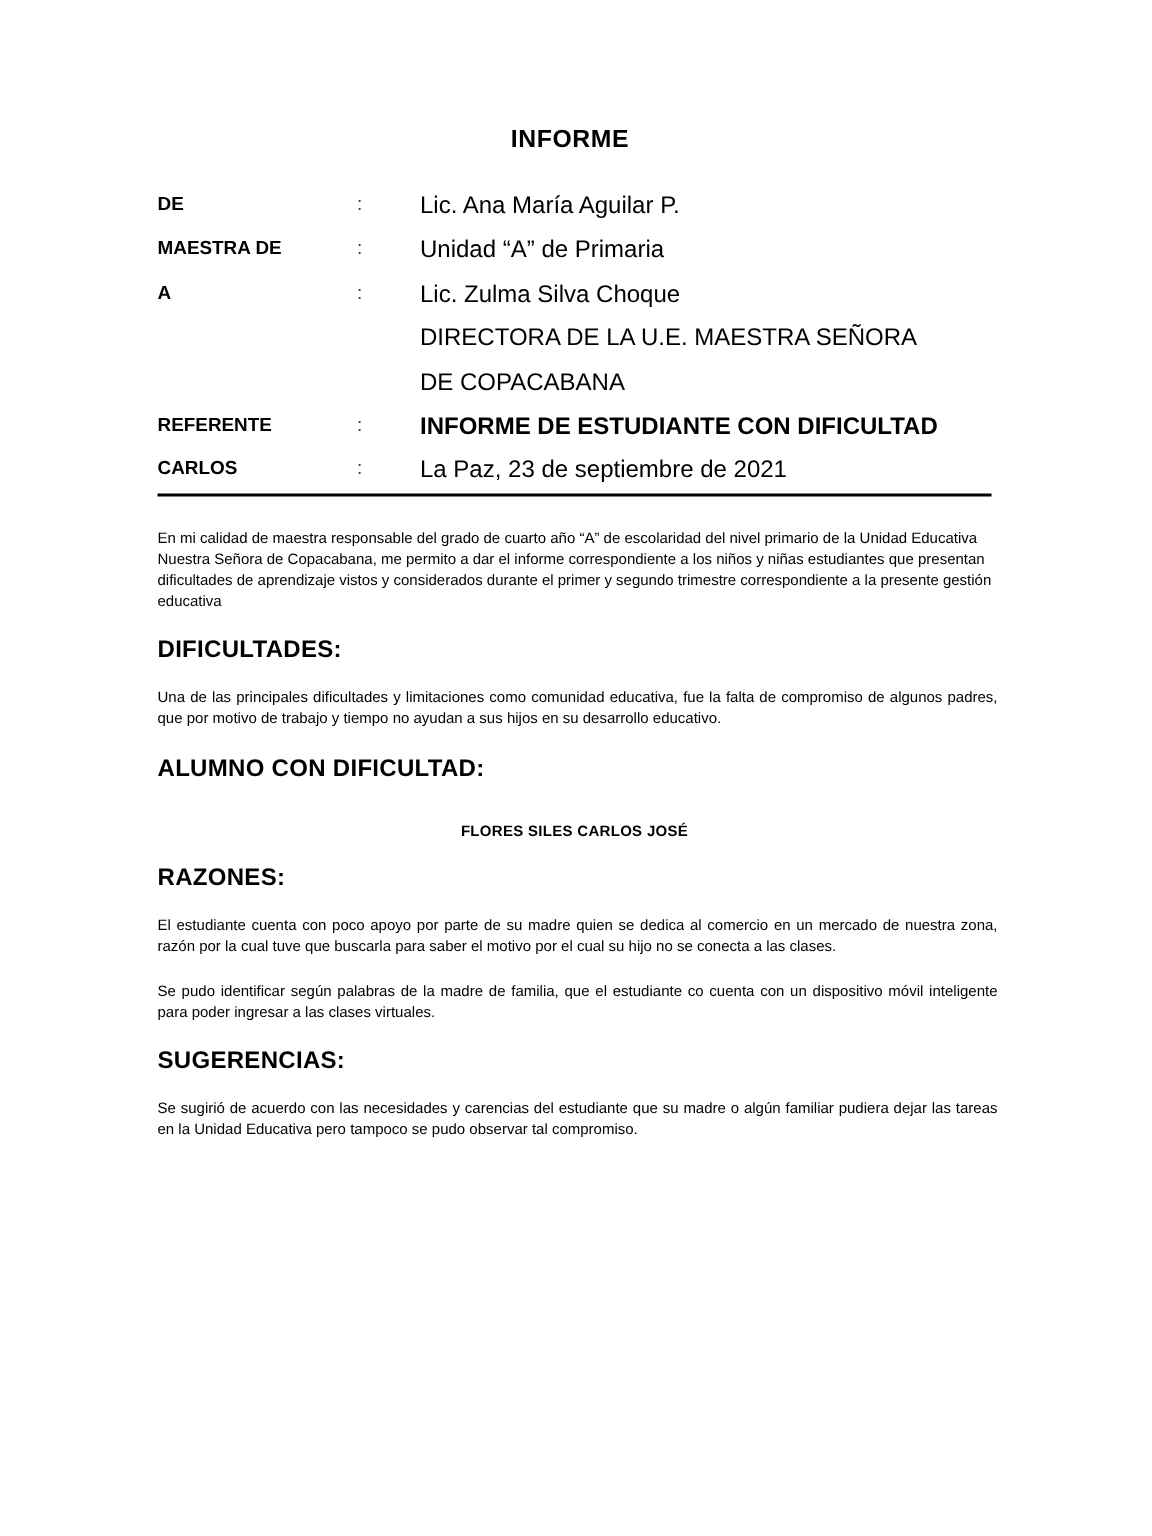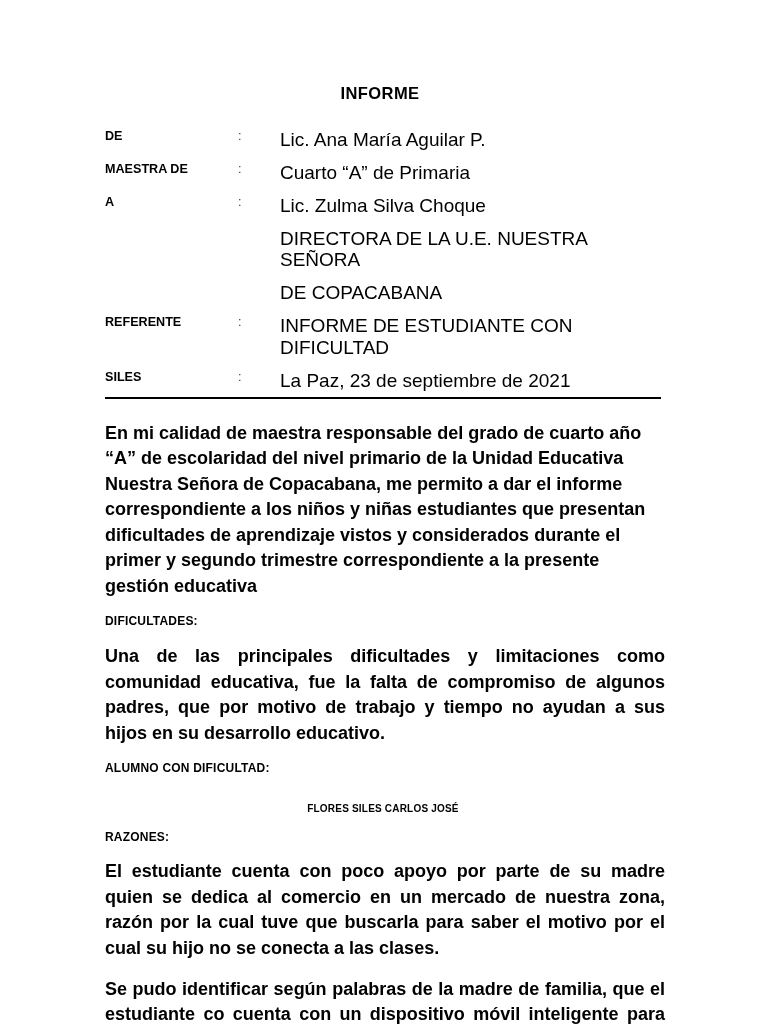--- a/index.html
+++ b/index.html
@@ -58,24 +58,24 @@
   .meta td.label {
     width: 133px;
     font-weight: bold;
     white-space: nowrap;
   }
   .meta td.colon {
     width: 42px;
     color: #3a3a3a;
   }
   .meta td.value {
-    font-size: 19px;
+    font-size: 16px;
   }
   .meta td.value.bold {
-    font-weight: normal;
+    font-weight: bold;
   }
   .meta tr.tight td {
     padding-bottom: 11px;
   }
   .meta tr.last td {
     padding-bottom: 3px;
   }
   .meta .cont {
     padding-top: 0;
   }
@@ -90,31 +90,30 @@
   
   .body-block {
     margin-top: 22px;
   }
   .salutation {
     font-size: 12.7px;
     margin: 0 0 18px 0;
     line-height: 1.42;
   }
   p.para {
-    font-size: 18px;
+    font-size: 10px;
     line-height: 1.42;
     text-align: justify;
     margin: 0 0 15px 0;
-    font-weight: bold;
   }
   p.para.lead {
     text-align: left;
   }
   h2.section {
-    font-size: 12px;
+    font-size: 16px;
     font-weight: bold;
     margin: 0 0 14px 0;
     line-height: 1.3;
     letter-spacing: 0.2px;
   }
   .student-name {
     text-align: center;
     font-size: 10px;
     font-weight: bold;
     letter-spacing: 0.2px;
@@ -133,44 +132,44 @@
     <table class="meta">
       <tbody>
         <tr class="tight">
           <td class="label">DE</td>
           <td class="colon">:</td>
           <td class="value">Lic. Ana María Aguilar P.</td>
         </tr>
         <tr class="tight">
           <td class="label">MAESTRA DE</td>
           <td class="colon">:</td>
-          <td class="value">Cuarto “A” de Primaria</td>
+          <td class="value">Unidad “A” de Primaria</td>
         </tr>
         <tr class="tight">
           <td class="label">A</td>
           <td class="colon">:</td>
           <td class="value">Lic. Zulma Silva Choque</td>
         </tr>
         <tr class="tight">
           <td class="label"></td>
           <td class="colon"></td>
-          <td class="value cont">DIRECTORA DE LA U.E. NUESTRA SEÑORA</td>
+          <td class="value cont">DIRECTORA DE LA U.E. MAESTRA SEÑORA</td>
         </tr>
         <tr class="tight">
           <td class="label"></td>
           <td class="colon"></td>
           <td class="value cont">DE COPACABANA</td>
         </tr>
         <tr class="tight">
           <td class="label">REFERENTE</td>
           <td class="colon">:</td>
           <td class="value bold">INFORME DE ESTUDIANTE CON DIFICULTAD</td>
         </tr>
         <tr class="last">
-          <td class="label">SILES</td>
+          <td class="label">CARLOS</td>
           <td class="colon">:</td>
           <td class="value">La Paz, 23 de septiembre de 2021</td>
         </tr>
       </tbody>
     </table>
 
     <hr class="rule">
 
     <div class="body-block">
 
@@ -187,16 +186,17 @@
 
       <h2 class="section">RAZONES:</h2>
 
       <p class="para">El estudiante cuenta con poco apoyo por parte de su madre quien se dedica al comercio en un mercado de nuestra zona, razón por la cual tuve que buscarla para saber el motivo por el cual su hijo no se conecta a las clases.</p>
 
 
       <p class="para">Se pudo identificar según palabras de la madre de familia, que el estudiante co cuenta con un dispositivo móvil inteligente para poder ingresar a las clases virtuales.</p>
 
       <h2 class="section">SUGERENCIAS:</h2>
 
+      <p class="para">Se sugirió de acuerdo con las necesidades y carencias del estudiante que su madre o algún familiar pudiera dejar las tareas en la Unidad Educativa pero tampoco se pudo observar tal compromiso.</p>
 
     </div>
   </div>
 </div>
 
 </body></html>

